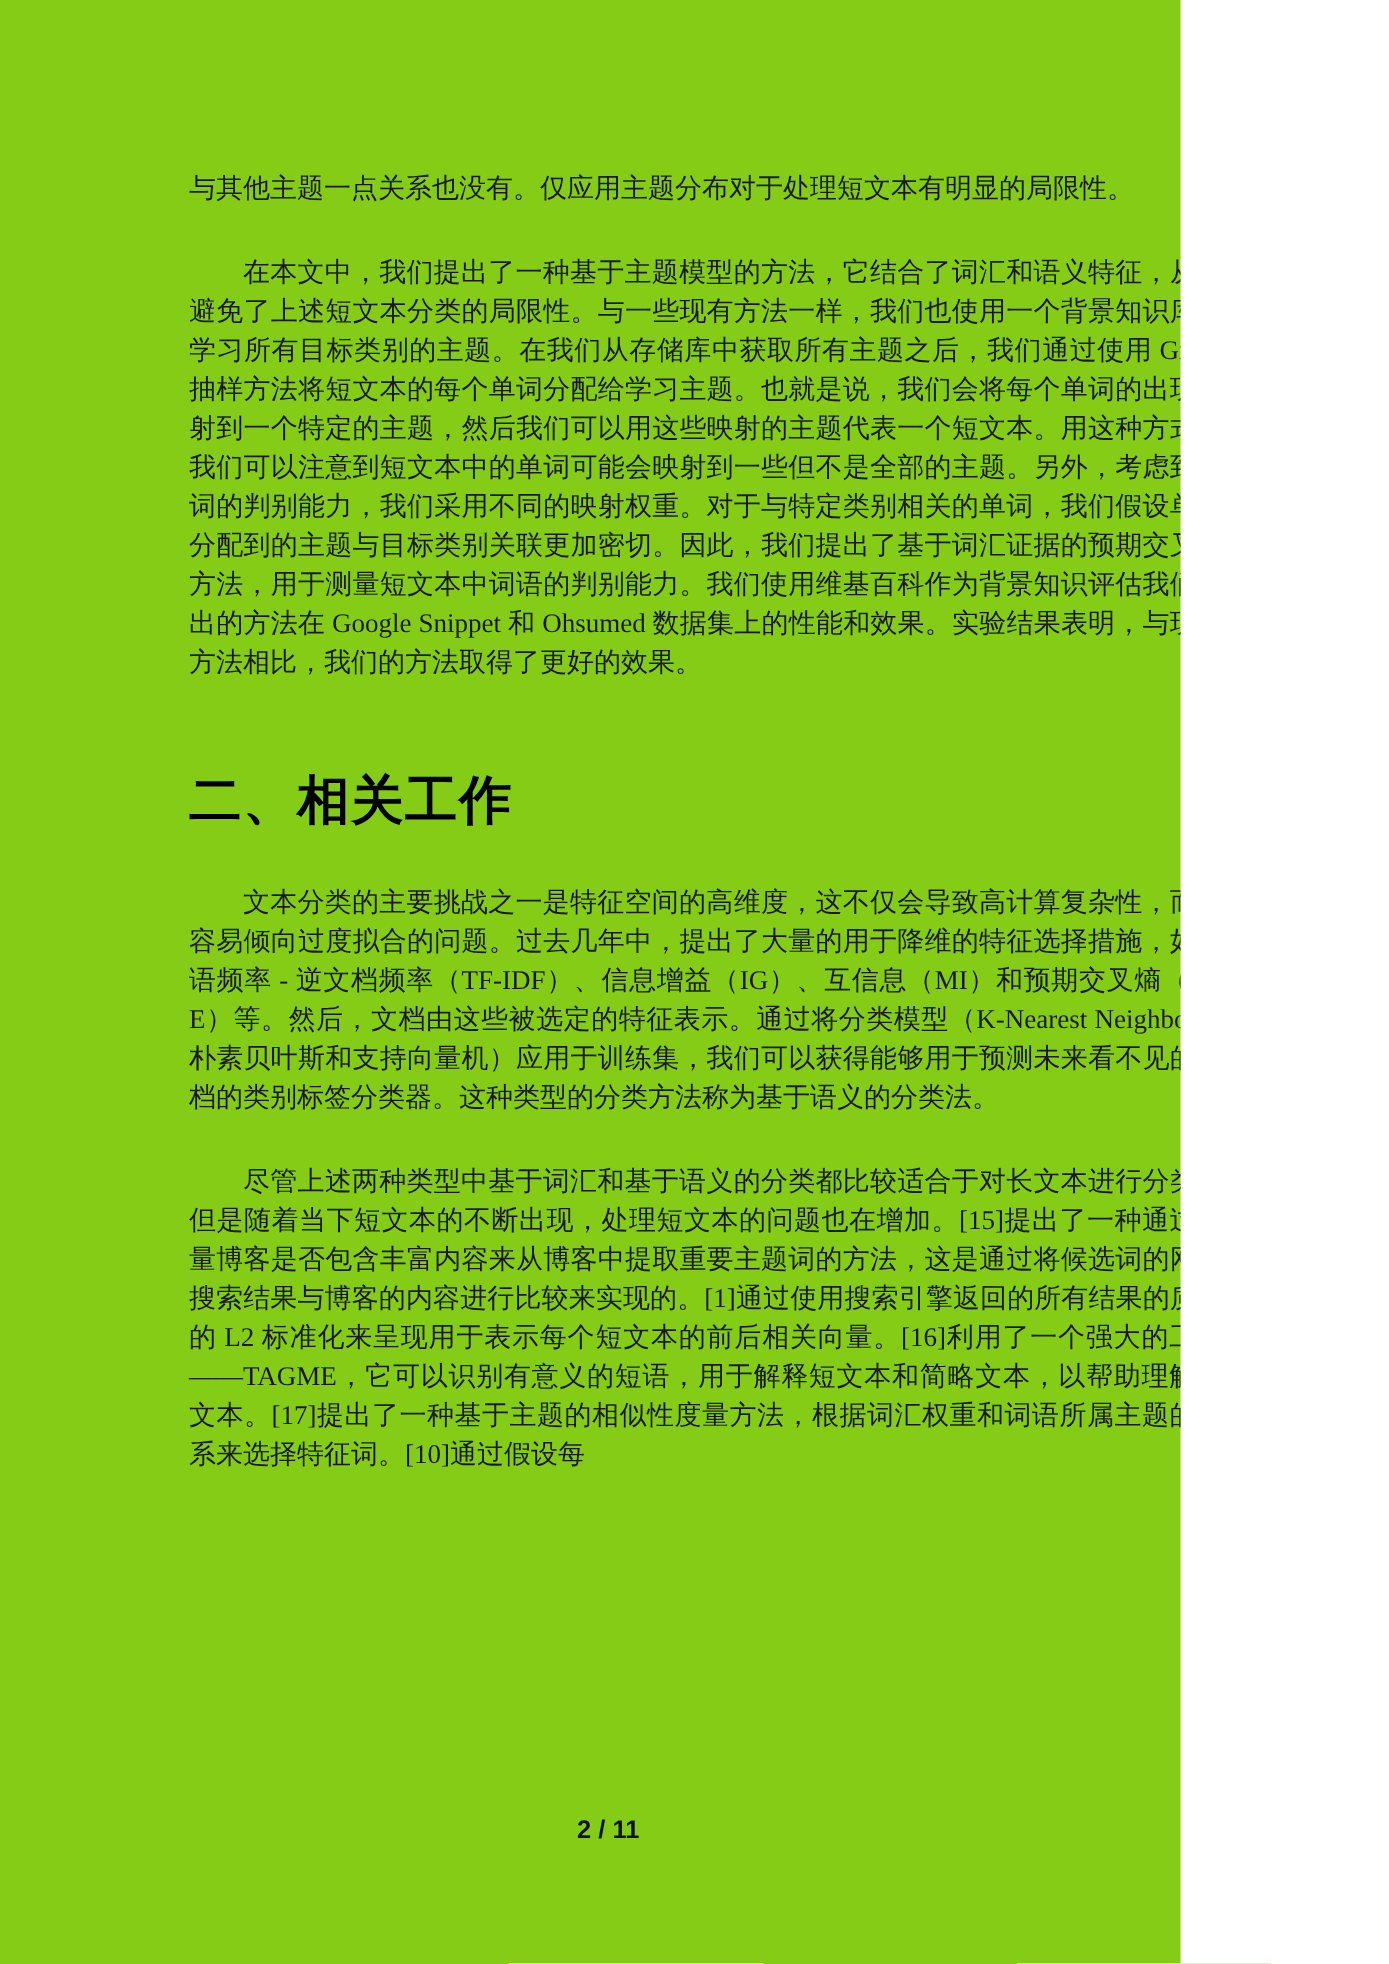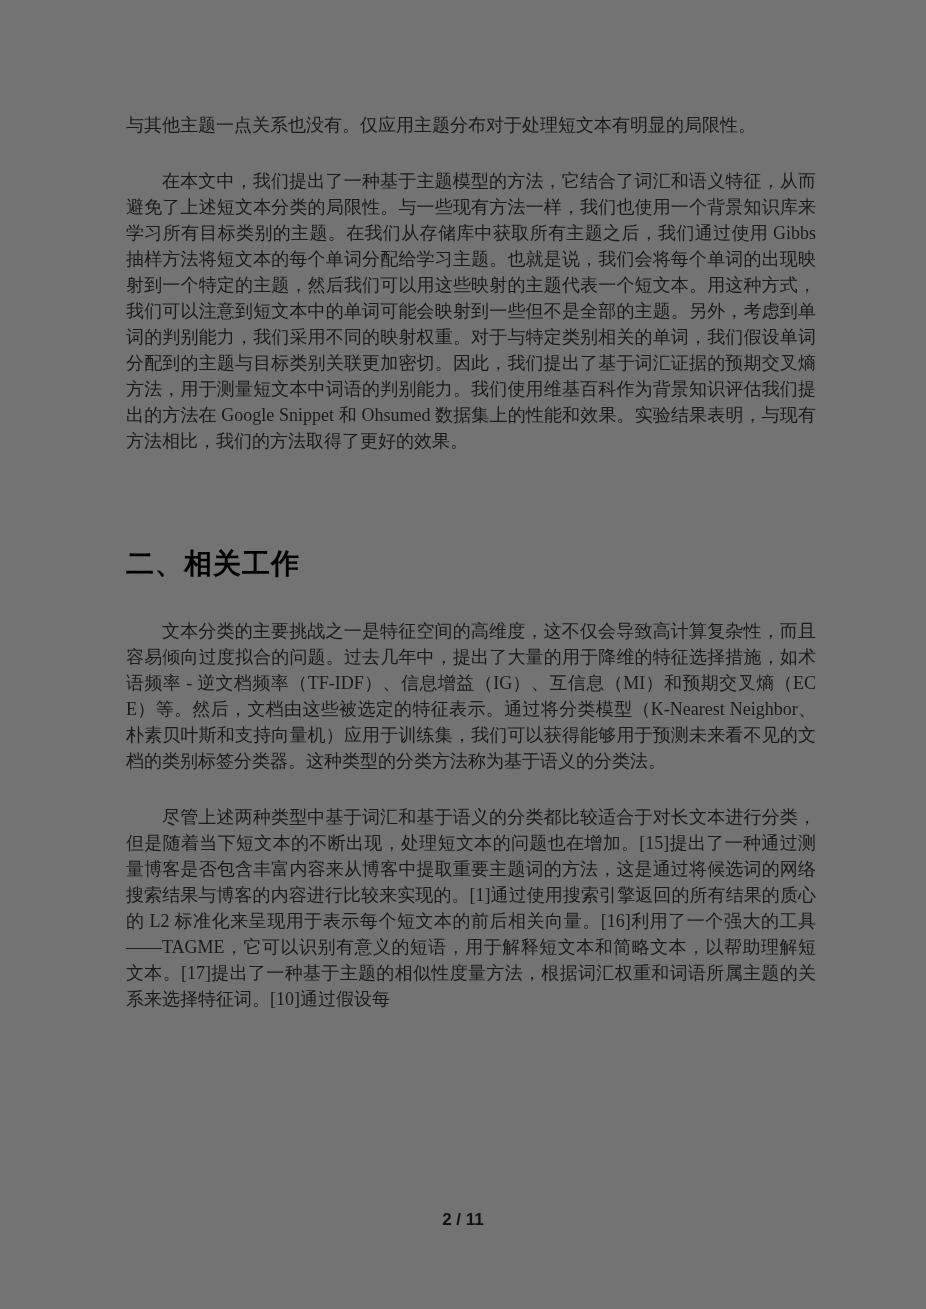--- a/index.html
+++ b/index.html
@@ -4,50 +4,50 @@
 <style>
   * { box-sizing: border-box; }
   html, body { margin: 0; padding: 0; background: #ffffff; }
   body {
     width: 926px; height: 1309px;
     font-family: "Liberation Serif", "DejaVu Serif", serif;
     color: #1a1a1a;
   }
   .page {
     position: relative;
-    width: 926px; height: 1309px;
-    background: #737373;
+    width: 787px; height: 1309px;
+    background: #84cc16;
     overflow: hidden;
   }
   .content {
     position: absolute;
     left: 126px; top: 112px;
     width: 690px;
   }
   .content p {
     margin: 0 0 30px 0;
     font-size: 18px;
     line-height: 26px;
     text-align: justify;
     text-indent: 2em;
     word-break: break-all;
   }
   .content p.no-indent { text-indent: 0; }
   .section-heading {
     font-family: "Liberation Sans", "DejaVu Sans", sans-serif;
     font-weight: 700;
-    font-size: 28px;
+    font-size: 35px;
     line-height: 36px;
     letter-spacing: 1px;
     color: #000000;
-    margin: 92px 0 36px 0;
+    margin: 62px 0 36px 0;
   }
   .footer {
     position: absolute;
-    top: 1210px; left: 0;
+    top: 1210px; left: 12px;
     width: 100%;
     text-align: center;
     font-family: "Liberation Sans", "DejaVu Sans", sans-serif;
     font-weight: 700;
     font-size: 17px;
     color: #111111;
   }
 </style>
 </head>
 <body>

